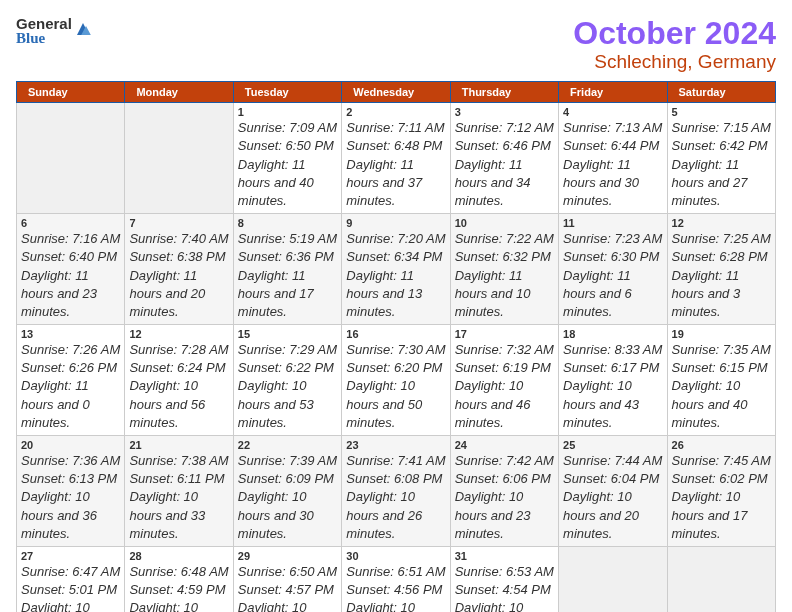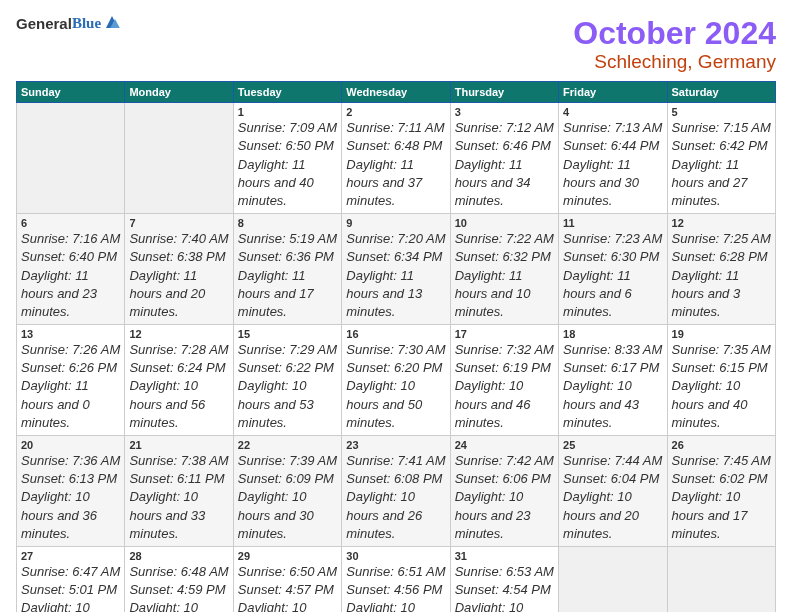--- a/index.html
+++ b/index.html
@@ -22,20 +22,21 @@
       justify-content: space-between;
       align-items: flex-start;
       margin-bottom: 8px;
     }
     .logo {
       display: flex;
       align-items: center;
     }
     .logo-text {
       display: flex;
+      flex-direction: column;
       line-height: 1;
     }
     .logo-general {
       font-size: 15px;
       font-weight: bold;
       color: #333;
     }
     .logo-blue {
       font-size: 15px;
       font-weight: bold;
@@ -61,25 +62,25 @@
       font-size: 19px;
       color: #c2410c;
     }
     .calendar {
       flex: 1;
       border-collapse: collapse;
       width: 100%;
       table-layout: fixed;
     }
     .calendar thead th {
-      background: #0f766e;
+      background: #c2410c;
       color: #fff;
       font-size: 11px;
       font-weight: bold;
-      padding: 4px 4px;
+      padding: 4px 11px;
       text-align: left;
       border: 1px solid #1a5aa5;
     }
     .calendar tbody td {
       vertical-align: top;
       border: 1px solid #ccc;
       padding: 3px 4px;
       font-size: 9px;
       color: #333;
       background: #fff;

